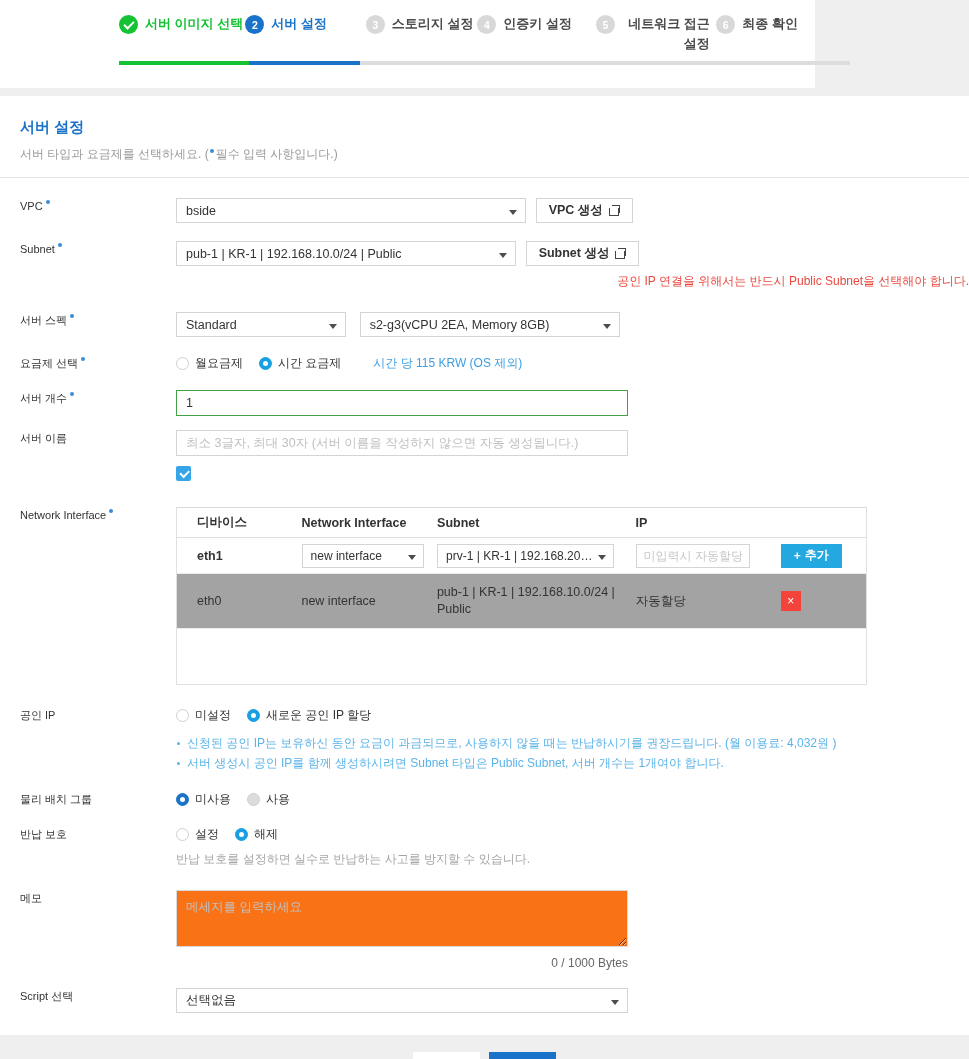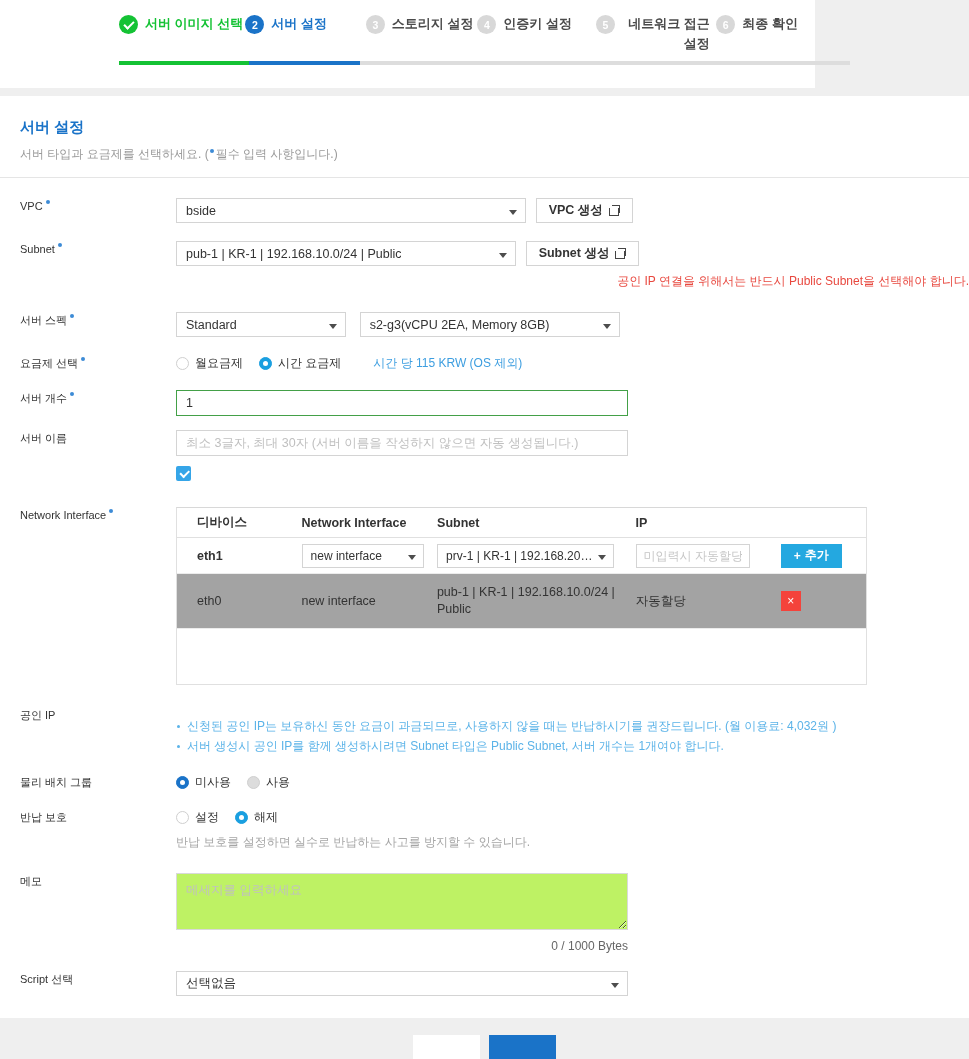--- a/index.html
+++ b/index.html
@@ -309,21 +309,21 @@
   .bullet::before {
     content: "";
     position: absolute; left: 1px; top: 9px;
     width: 3px; height: 3px; border-radius: 50%; background: #5bb3e8;
   }
   .hint { color: #a5a5a5; font-size: 12px; margin-top: 8px; }
 
   
   .memo {
     width: 452px; height: 57px;
-    border: 1px solid #d9d9d9; background: #bef264;
+    border: 1px solid #d9d9d9; background: #f97316;
     padding: 8px 9px; font-size: 12.5px; color: #333;
     font-family: inherit; resize: vertical; outline: none;
   }
   .memo::placeholder { color: #c0c0c0; }
   .byte-count {
     width: 452px; text-align: right; color: #666;
     font-size: 12px; margin-top: 6px;
   }
 
   
@@ -525,20 +525,30 @@
           </div>
 
           <div class="ni-blank"></div>
         </div>
       </div>
     </div>
 
     <div class="row mb18">
       <div class="row-label">공인 IP</div>
       <div class="row-field">
+        <div class="radio-grp">
+          <label class="radio">
+            <span class="rdo"></span>
+            <span>미설정</span>
+          </label>
+          <label class="radio">
+            <span class="rdo on"></span>
+            <span>새로운 공인 IP 할당</span>
+          </label>
+        </div>
         <div class="bullets">
           <div class="bullet">신청된 공인 IP는 보유하신 동안 요금이 과금되므로, 사용하지 않을 때는 반납하시기를 권장드립니다. (월 이용료: 4,032원 )</div>
           <div class="bullet">서버 생성시 공인 IP를 함께 생성하시려면 Subnet 타입은 Public Subnet, 서버 개수는 1개여야 합니다.</div>
         </div>
       </div>
     </div>
 
     <div class="row mb18">
       <div class="row-label">물리 배치 그룹</div>
       <div class="row-field">

